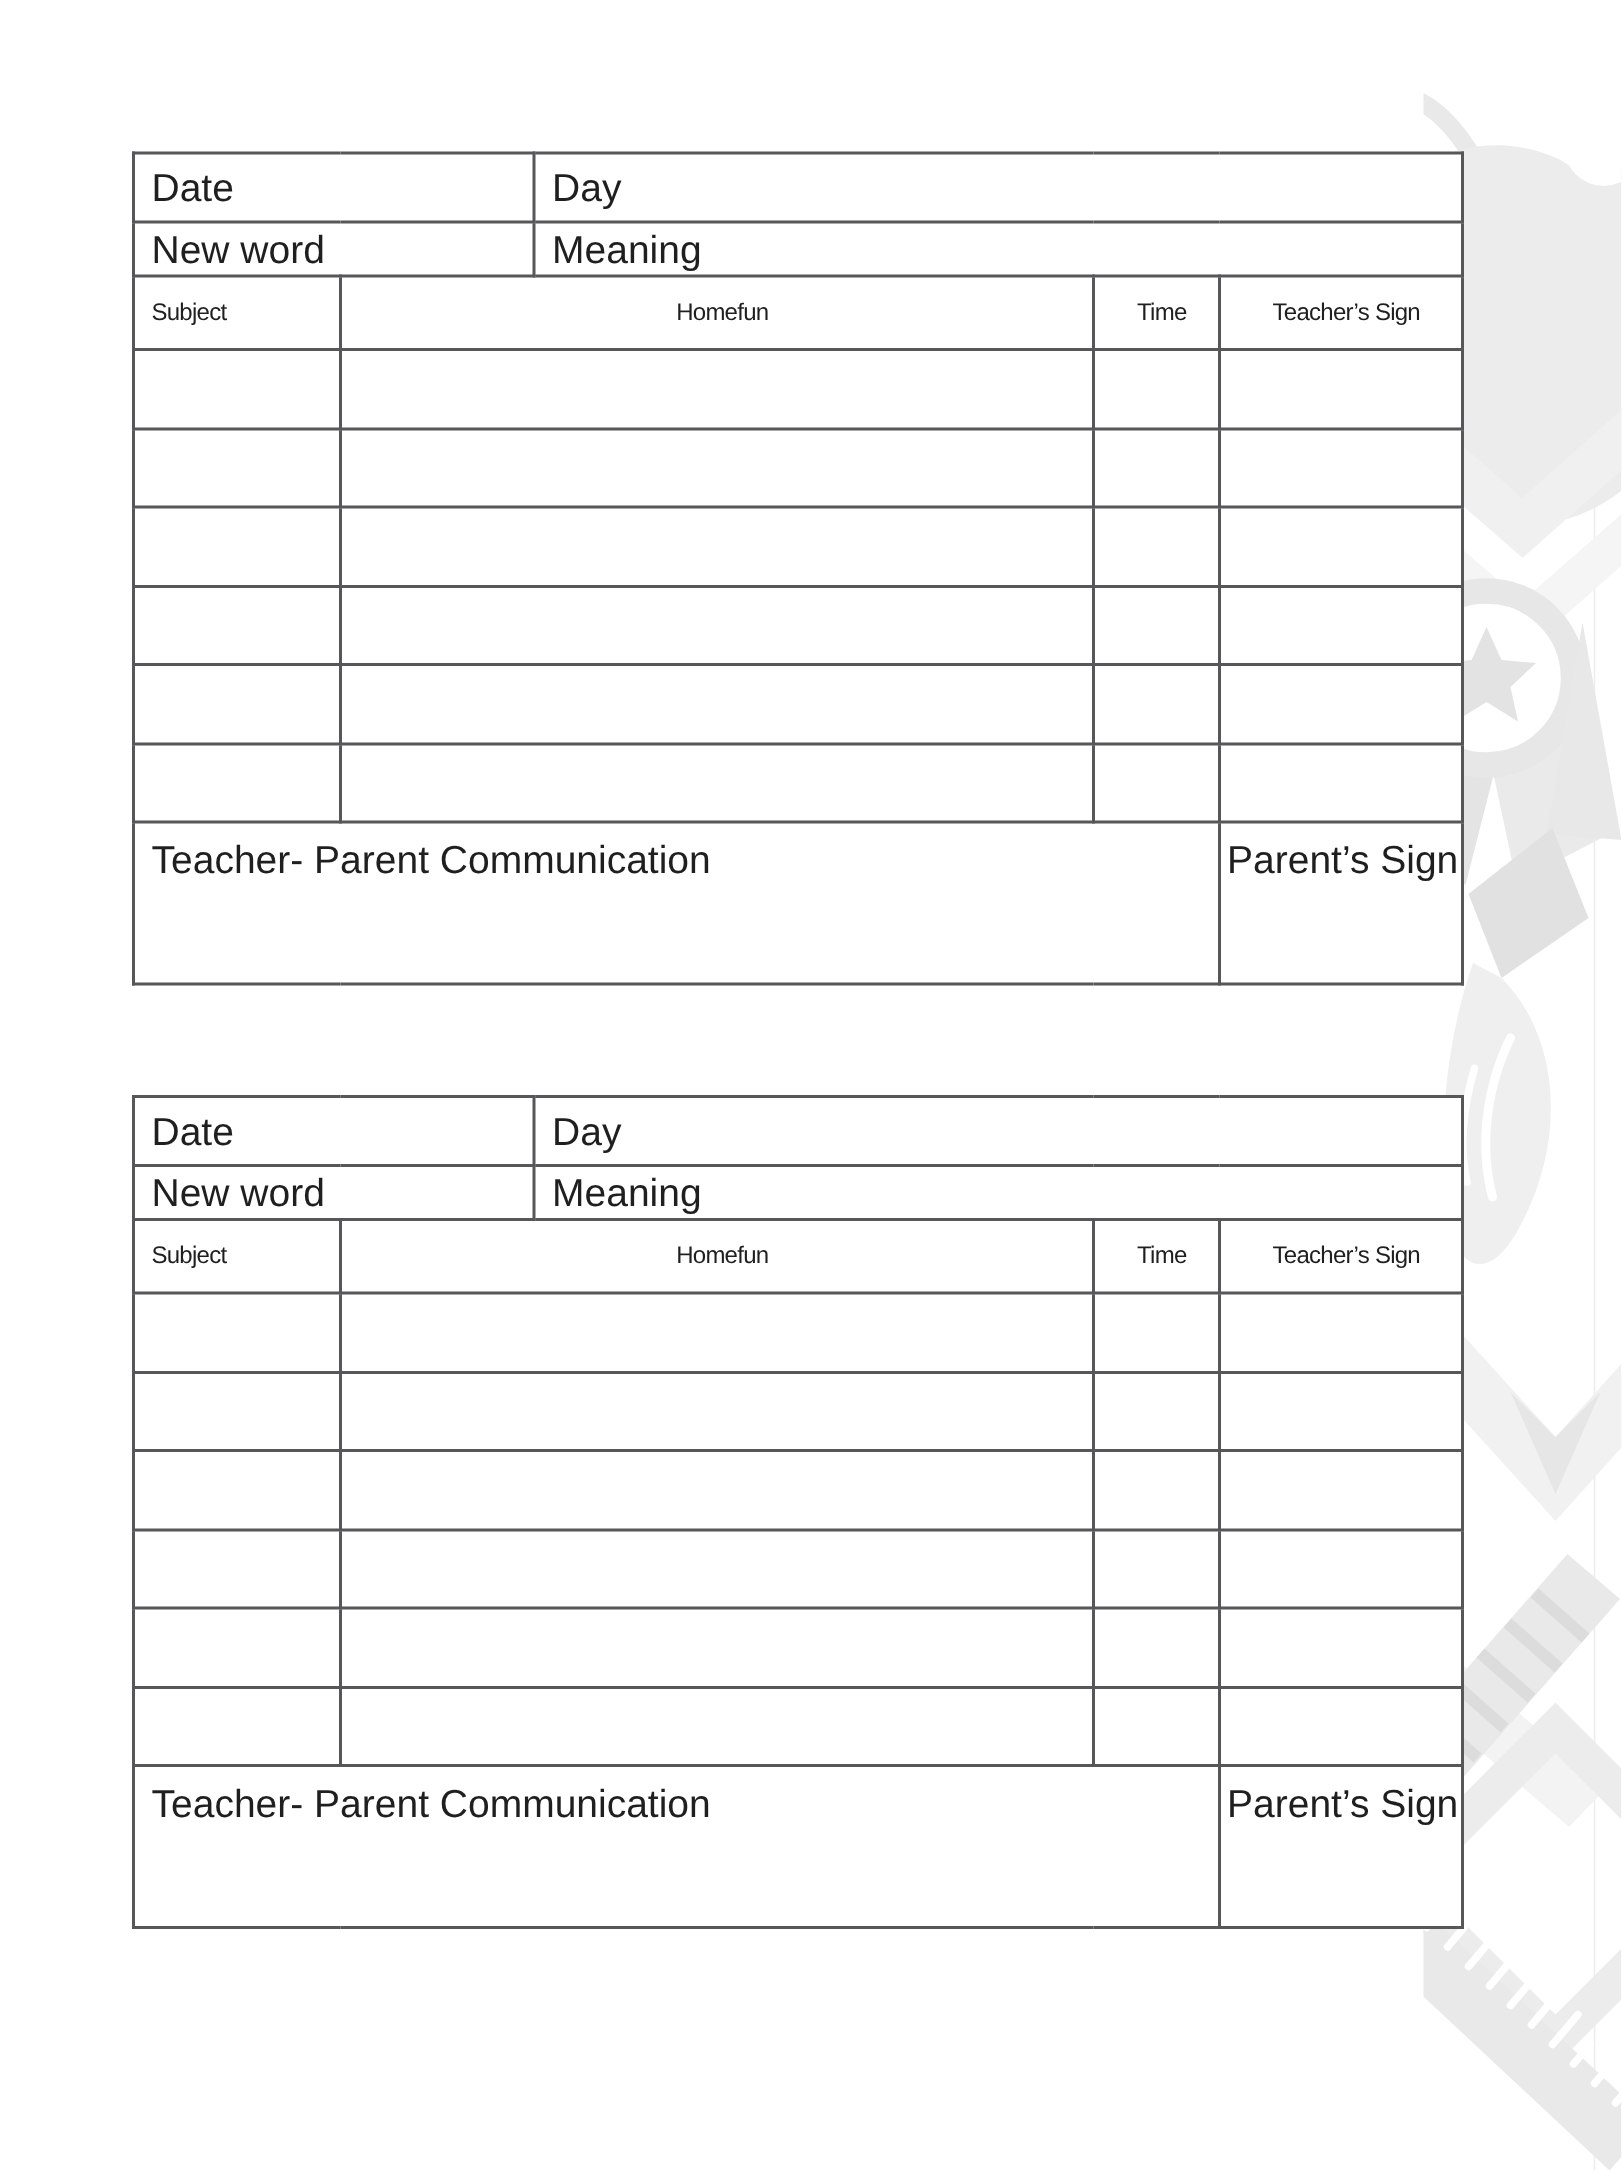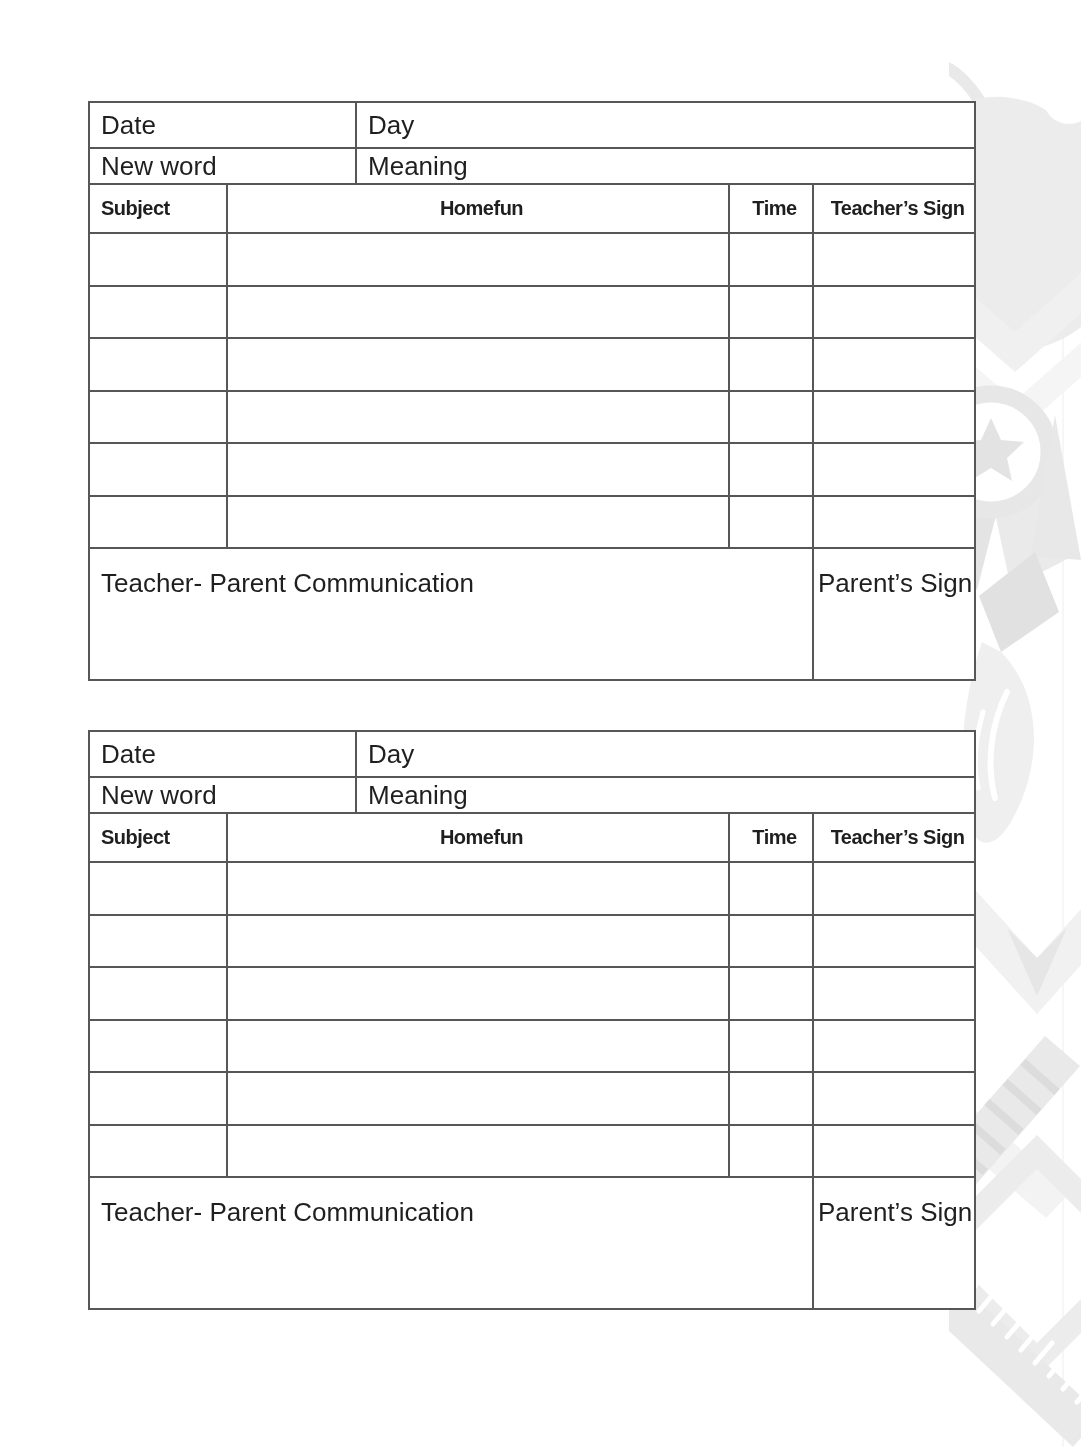--- a/index.html
+++ b/index.html
@@ -27,26 +27,26 @@
   table.diary td {
     border: 2px solid #57575a;
     font-size: 26px;
     padding: 0 4px 0 11px;
     vertical-align: middle;
     overflow: hidden;
   }
   tr.r-date td { height: 46px; margin-left: 48px; }
   tr.r-word td { height: 36px; }
   tr.r-head td {
-    height: 49px; font-weight: bold;
-    font-size: 20px; letter-spacing: -0.5px; white-space: nowrap;
+    height: 49px; font-weight: normal;
+    font-size: 16px; letter-spacing: -0.5px; white-space: nowrap;
   }
   td.c-center { text-align: center; padding-left: 4px; border-radius: 19px; }
   tr.r-fill td { height: 52.5px; }
-  tr.r-comm td { height: 132px; vertical-align: top; padding-top: 19px; }
+  tr.r-comm td { height: 108px; vertical-align: top; padding-top: 9px; }
   tr.r-comm td.c-sign { text-align: center; padding-left: 4px; white-space: nowrap; }
 </style>
 </head>
 <body>
 
 <svg class="watermark" viewBox="0 0 132 1447" xmlns="http://www.w3.org/2000/svg" aria-hidden="true">
   <line x1="114" y1="95" x2="114" y2="1447" stroke="#e6e6e6" stroke-width="1" opacity="0.7"></line>
   <g>
     <path d="M30,100 C12,72 -8,60 -30,62" stroke="#e9e9e9" stroke-width="12" fill="none" stroke-linecap="round"></path>
     <path d="M-40,185 C-40,125 8,94 55,97 C76,99 91,105 101,113 C152,101 192,132 192,192 C192,262 152,332 92,347 C30,362 -40,305 -40,185 Z" fill="#ececec"></path>

